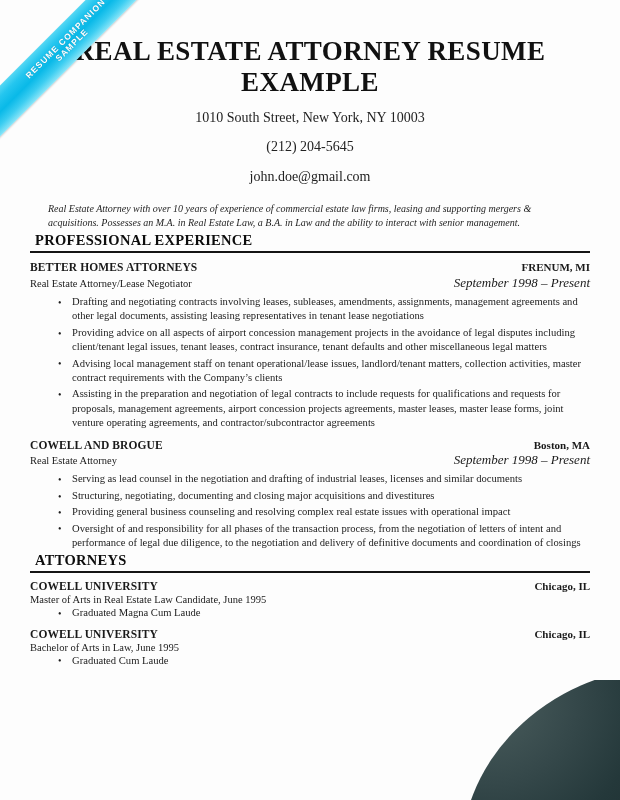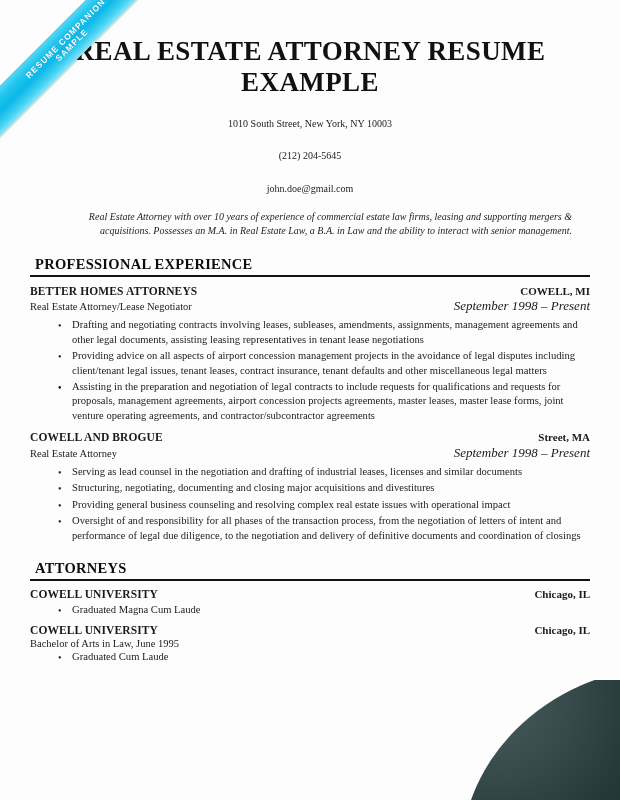--- a/index.html
+++ b/index.html
@@ -89,41 +89,41 @@
   }
   #resume-title {
     font-size: 27px;
     font-weight: bold;
     letter-spacing: 0.4px;
     line-height: 1.16;
     margin: 0 40px;
     color: #111111;
   }
   .contact-line {
-    font-size: 10px;
+    font-size: 14px;
     line-height: 1.55;
     color: #222222;
-    margin-top: 17px;
+    margin-top: 8px;
   }
   #contact-block {
     margin-top: 8px;
   }
 
   #summary {
     margin: 14px 18px 0 18px;
     font-style: italic;
     font-size: 10px;
     line-height: 1.42;
-    text-align: right;
+    text-align: left;
     color: #1d1d1d;
   }
 
   
   .section-head {
-    margin-top: 17px;
+    margin-top: 2px;
     font-size: 14.5px;
     font-weight: bold;
     letter-spacing: 0.3px;
     color: #0d0d0d;
     padding-bottom: 2px;
     border-bottom: 2.5px double #141414;
   }
   .section-head .sh-text {
     display: inline-block;
     padding-left: 5px;
@@ -253,38 +253,38 @@
 
       <div id="summary">Real Estate Attorney with over 10 years of experience of commercial estate law firms, leasing and supporting mergers &amp; acquisitions. Possesses an M.A. in Real Estate Law, a B.A. in Law and the ability to interact with senior management.</div>
 
       <div class="section-head">
         <span class="sh-text">PROFESSIONAL EXPERIENCE</span>
       </div>
 
       <div class="entry">
         <div class="entry-row">
           <span class="org">BETTER HOMES ATTORNEYS</span>
-          <span class="loc">COWELL, MI</span>
+          <span class="loc">FRENUM, MI</span>
         </div>
         <div class="entry-row">
           <span class="role">Real Estate Attorney/Lease Negotiator</span>
           <span class="dates">September 1998 – Present</span>
         </div>
         <ul class="bullets">
           <li><span class="bullet-dot">•</span><span>Drafting and negotiating contracts involving leases, subleases, amendments, assignments, management agreements and other legal documents, assisting leasing representatives in tenant lease negotiations</span></li>
           <li><span class="bullet-dot">•</span><span>Providing advice on all aspects of airport concession management projects in the avoidance of legal disputes including client/tenant legal issues, tenant leases, contract insurance, tenant defaults and other miscellaneous legal matters</span></li>
-          <li><span class="bullet-dot">•</span></li>
+          <li><span class="bullet-dot">•</span><span>Advising local management staff on tenant operational/lease issues, landlord/tenant matters, collection activities, master contract requirements with the Company’s clients</span></li>
           <li><span class="bullet-dot">•</span><span>Assisting in the preparation and negotiation of legal contracts to include requests for qualifications and requests for proposals, management agreements, airport concession projects agreements, master leases, master lease forms, joint venture operating agreements, and contractor/subcontractor agreements</span></li>
         </ul>
       </div>
 
       <div class="entry">
         <div class="entry-row">
           <span class="org">COWELL AND BROGUE</span>
-          <span class="loc">Street, MA</span>
+          <span class="loc">Boston, MA</span>
         </div>
         <div class="entry-row">
           <span class="role">Real Estate Attorney</span>
           <span class="dates">September 1998 – Present</span>
         </div>
         <ul class="bullets">
           <li><span class="bullet-dot">•</span><span>Serving as lead counsel in the negotiation and drafting of industrial leases, licenses and similar documents</span></li>
           <li><span class="bullet-dot">•</span><span>Structuring, negotiating, documenting and closing major acquisitions and divestitures</span></li>
           <li><span class="bullet-dot">•</span><span>Providing general business counseling and resolving complex real estate issues with operational impact</span></li>
           <li><span class="bullet-dot">•</span><span>Oversight of and responsibility for all phases of the transaction process, from the negotiation of letters of intent and performance of legal due diligence, to the negotiation and delivery of definitive documents and coordination of closings</span></li>
@@ -293,20 +293,21 @@
 
       <div class="section-head">
         <span class="sh-text">ATTORNEYS</span>
       </div>
 
       <div class="edu-entry">
         <div class="entry-row">
           <span class="org">COWELL UNIVERSITY</span>
           <span class="loc">Chicago, IL</span>
         </div>
+        <div class="role">Master of Arts in Real Estate Law Candidate, June 1995</div>
         <ul class="bullets tight">
           <li><span class="bullet-dot">•</span><span>Graduated Magna Cum Laude</span></li>
         </ul>
       </div>
 
       <div class="edu-entry">
         <div class="entry-row">
           <span class="org">COWELL UNIVERSITY</span>
           <span class="loc">Chicago, IL</span>
         </div>

